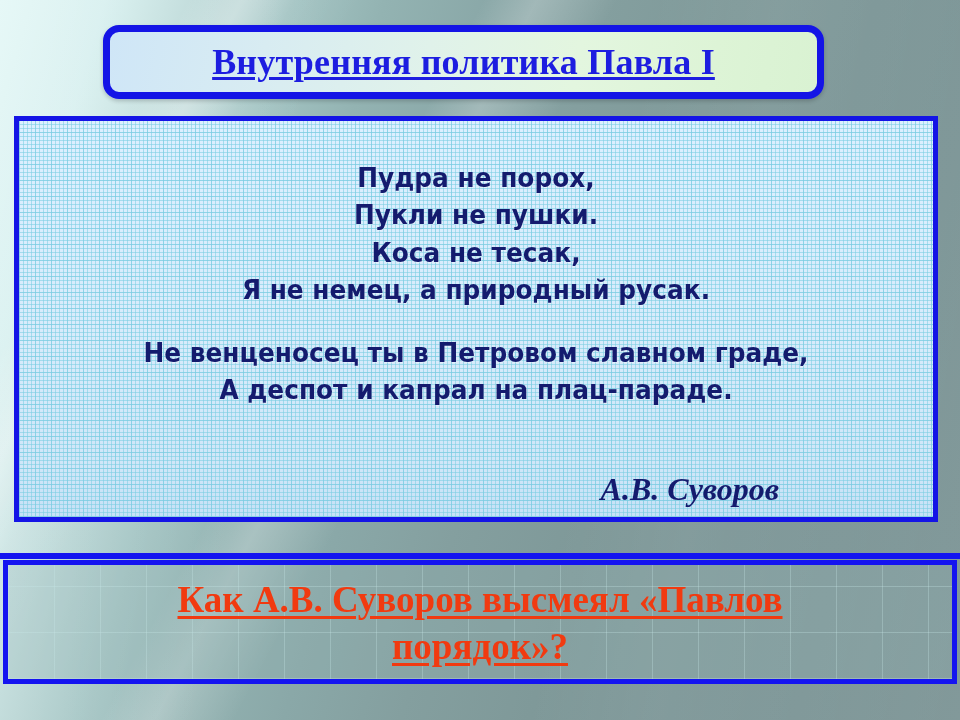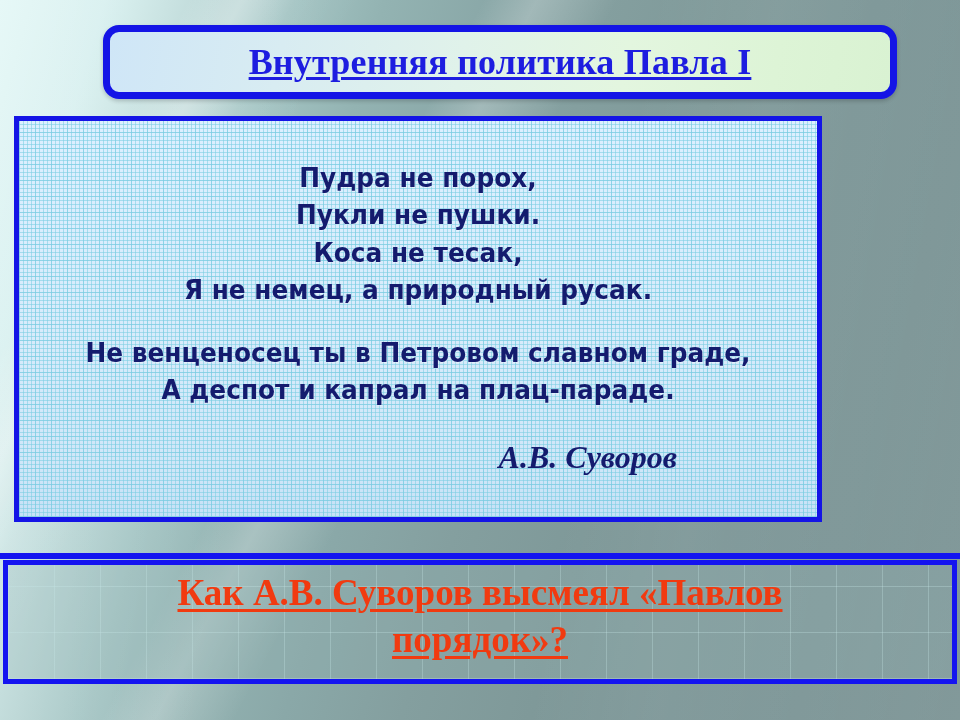--- a/index.html
+++ b/index.html
@@ -52,21 +52,21 @@
       rgba(255,255,255,0.00) 60%,
       rgba(255,255,255,0.06) 72%,
       rgba(255,255,255,0.00) 100%);
   }
 
   
   #title-box {
     position: absolute;
     left: 103px;
     top: 25px;
-    width: 794px;
+    width: 721px;
     height: 74px;
     box-sizing: border-box;
     border: 7px solid #1414e6;
     border-radius: 16px;
     background: linear-gradient(100deg,
       #cfe6f7 0%,
       #d8ecf2 22%,
       #e0f2ea 45%,
       #e3f6df 66%,
       #ddf4d6 85%,
@@ -86,21 +86,21 @@
     text-underline-offset: 3px;
     white-space: nowrap;
     letter-spacing: 0.2px;
   }
 
   
   #quote-box {
     position: absolute;
     left: 14px;
     top: 116px;
-    width: 808px;
+    width: 924px;
     height: 406px;
     box-sizing: border-box;
     border: 5px solid #1414e6;
     background-color: #d8ecfb;
     background-image:
       repeating-linear-gradient(0deg,
         rgba(120,205,225,0.55) 0px,
         rgba(120,205,225,0.55) 1px,
         rgba(0,0,0,0) 1px,
         rgba(0,0,0,0) 4px),
@@ -117,24 +117,25 @@
       repeating-linear-gradient(90deg,
         rgba(95,190,215,0.40) 0px,
         rgba(95,190,215,0.40) 1px,
         rgba(0,0,0,0) 1px,
         rgba(0,0,0,0) 16px),
       linear-gradient(180deg,
         #dcefff 0%,
         #d7ebfb 55%,
         #cfe6f8 88%,
         #c6e1f6 100%);
-    padding: 0 18px;
+    padding: 0 32px;
     display: flex;
     flex-direction: column;
     justify-content: flex-start;
+    gap: 32px;
   }
 
   #poem {
     margin-top: 38px;
     text-align: center;
     color: #141b6e;
     font-family: "DejaVu Sans", "Liberation Sans", sans-serif;
     font-weight: bold;
     font-size: 27px;
     line-height: 1.38;
@@ -185,21 +186,21 @@
       repeating-linear-gradient(90deg,
         rgba(200,232,232,0.30) 0px,
         rgba(200,232,232,0.30) 1px,
         rgba(0,0,0,0) 1px,
         rgba(0,0,0,0) 46px);
     display: flex;
     align-items: flex-start;
     justify-content: center;
   }
   #question-text {
-    margin-top: 4px;
+    margin-top: 11px;
     font-family: "Liberation Serif", "DejaVu Serif", serif;
     font-weight: bold;
     font-size: 37px;
     line-height: 1.28;
     color: #f13a10;
     text-align: center;
     text-decoration: underline;
     text-decoration-thickness: 3px;
     text-underline-offset: 4px;
     max-width: 770px;

